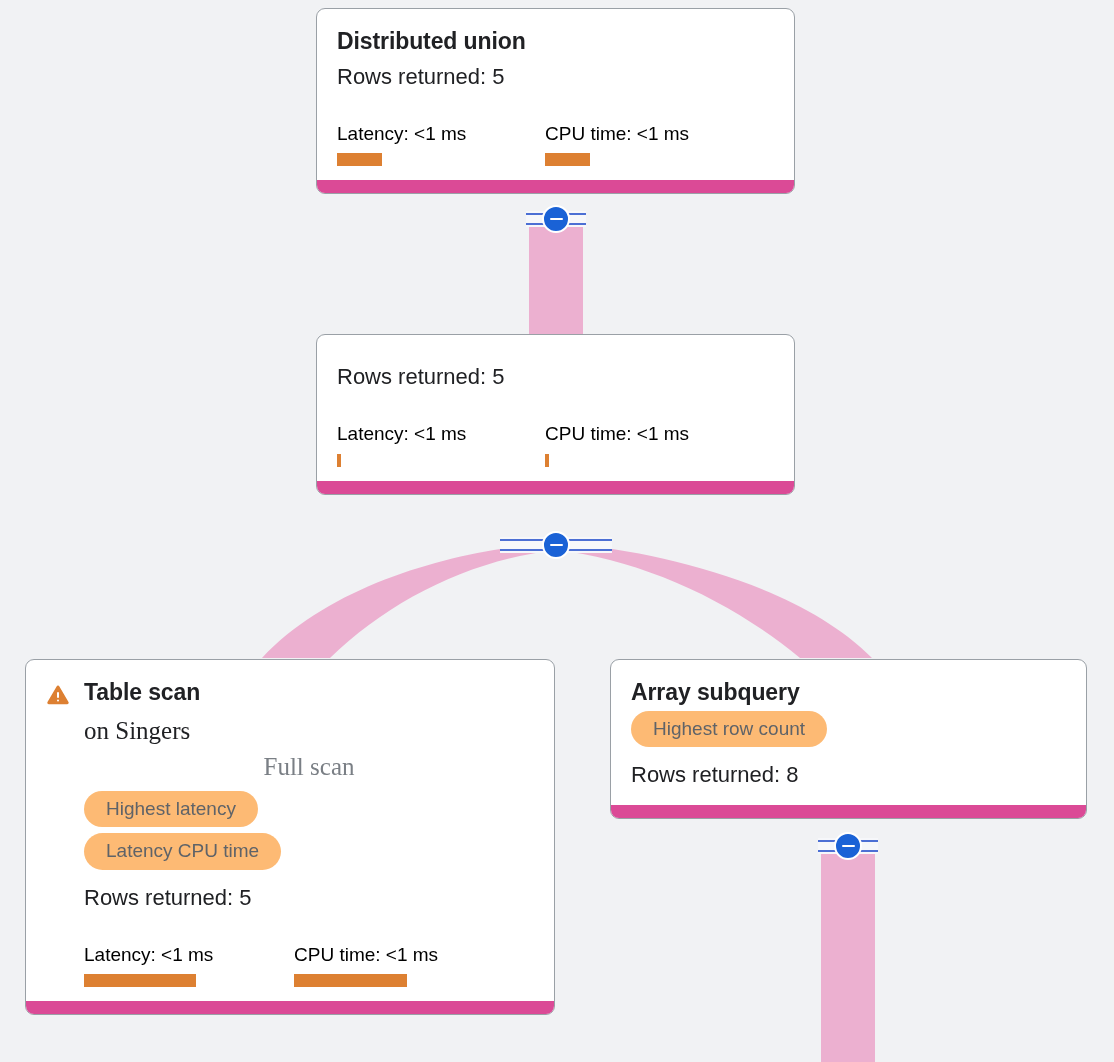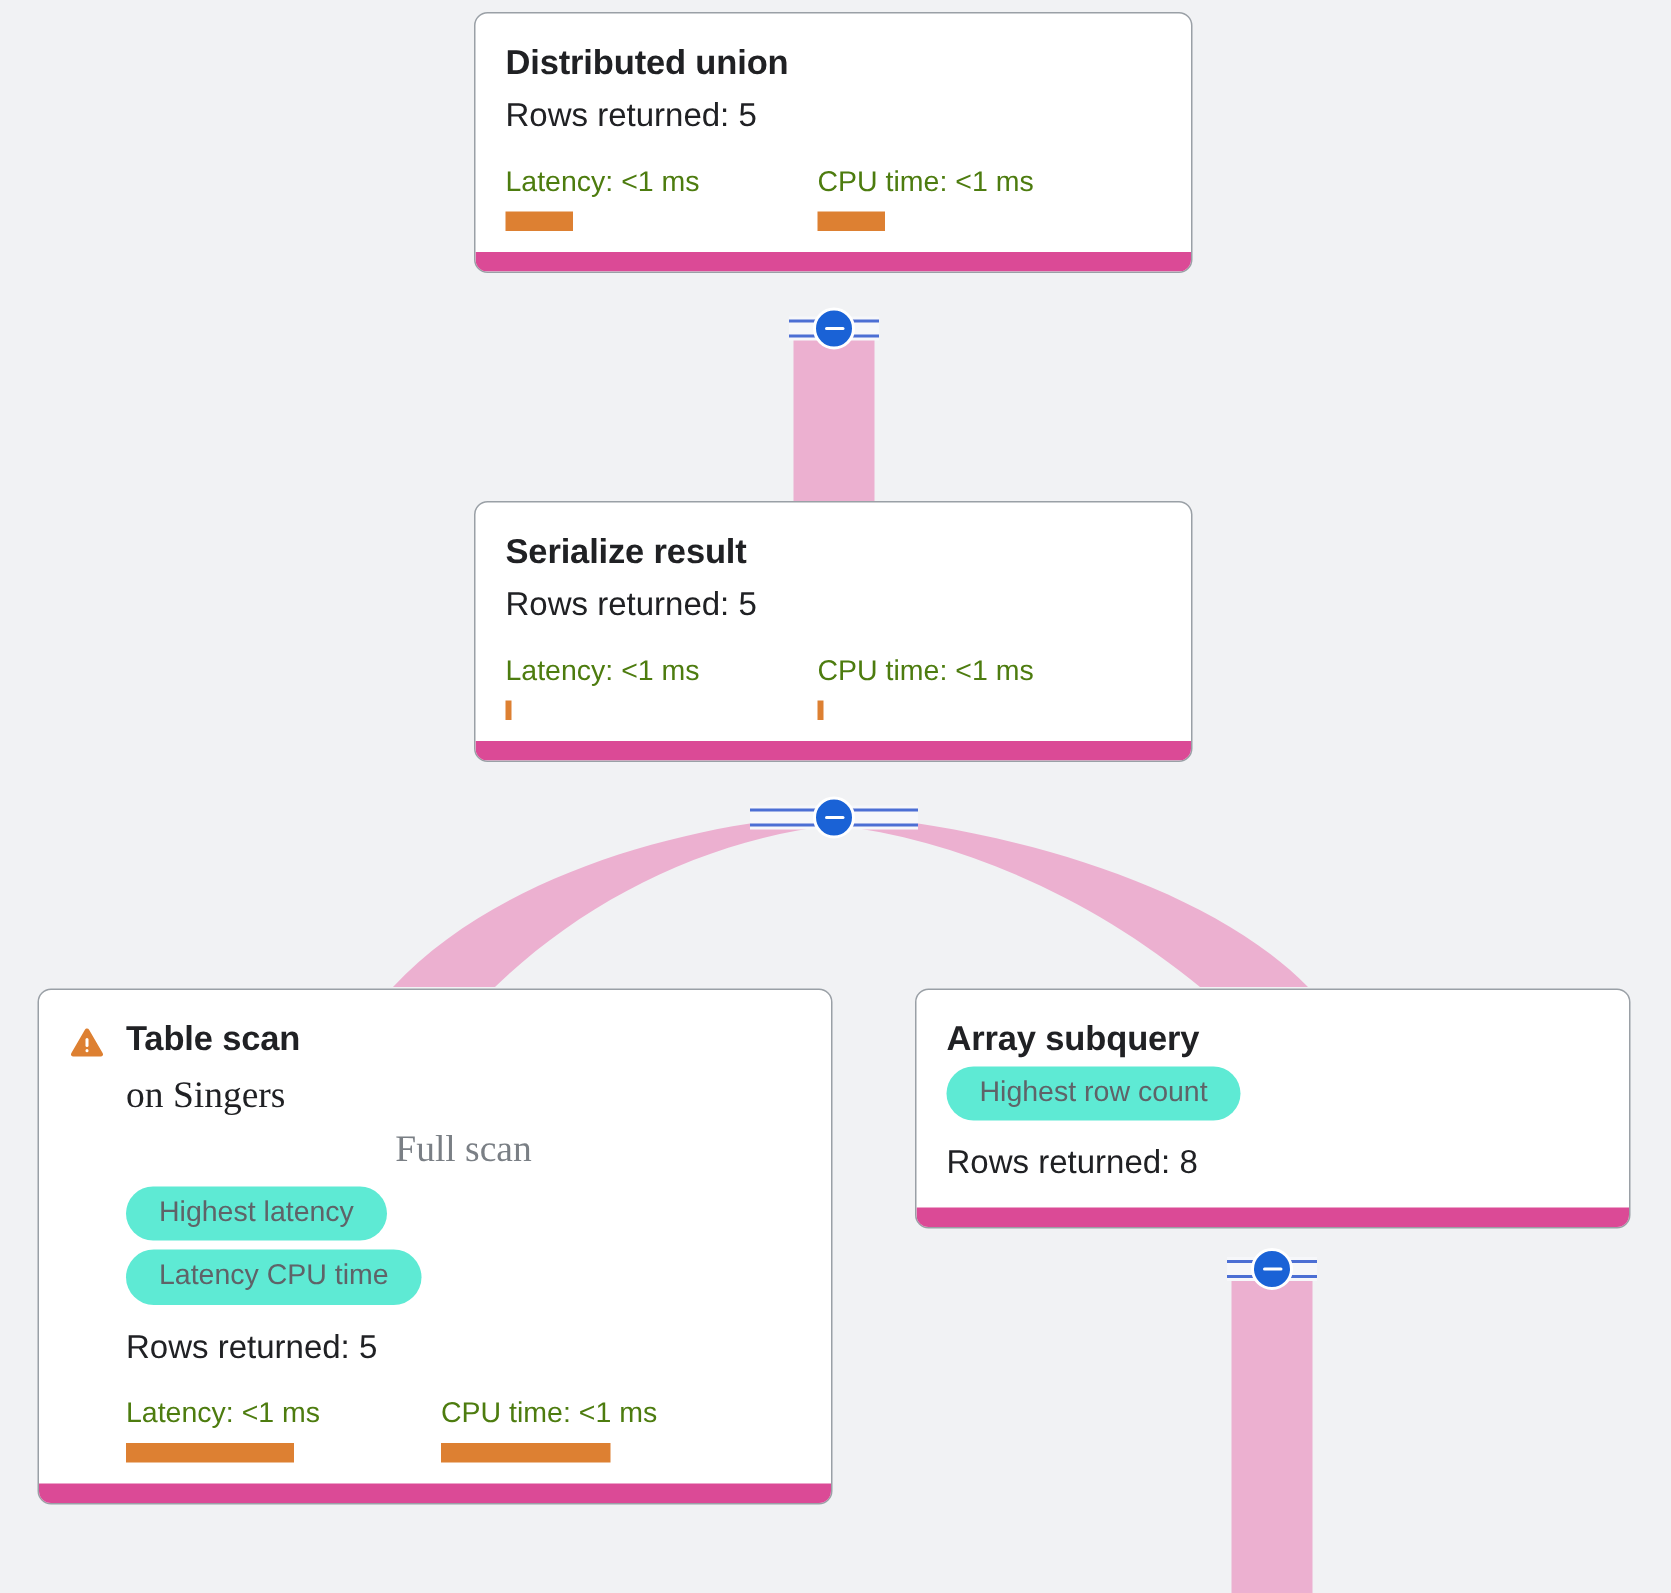--- a/index.html
+++ b/index.html
@@ -68,21 +68,21 @@
   .node-sub.muted {
     color: #7A7F85;
     margin-top: 0px;
     text-align: center;
   }
   .chips {
     margin-top: 5px;
   }
   .chip {
     display: inline-block;
-    background: #5eead4;
+    background: #fdba74;
     color: #5F6368;
     font-size: 19px;
     border-radius: 999px;
     padding: 6px 22px;
     margin-bottom: 6px;
     line-height: 1.3;
   }
   .rows-line {
     font-size: 22px;
     color: #202124;
@@ -91,23 +91,24 @@
   }
   .metrics {
     display: flex;
     margin-top: 18px;
   }
   .metric {
     box-sizing: border-box;
   }
   .metric-label {
     font-size: 19px;
-    color: #4d7c0f;
+    color: #000000;
     line-height: 1.2;
     white-space: nowrap;
+    margin-top: 12px;
   }
   .metric-bar {
     height: 13px;
     background: #DD8032;
     margin-top: 8px;
   }
   .node-footer {
     height: 13px;
     background: #DB4A96;
     width: 100%;
@@ -218,23 +219,20 @@
       <div class="rail r1"></div>
       <div class="rail r2"></div>
     </div>
     <div class="toggle-circle">
       <div class="minus"></div>
     </div>
   </div>
 
   <div class="node" style="left:316px; top:334px; width:479px;">
     <div class="node-body">
-      <div class="node-head">
-        <div class="node-title">Serialize result</div>
-      </div>
       <div class="rows-line">Rows returned: 5</div>
       <div class="metrics">
         <div class="metric" style="width:208px;">
           <div class="metric-label">Latency: &lt;1 ms</div>
           <div class="metric-bar" style="width:4px;"></div>
         </div>
         <div class="metric">
           <div class="metric-label">CPU time: &lt;1 ms</div>
           <div class="metric-bar" style="width:4px;"></div>
         </div>

